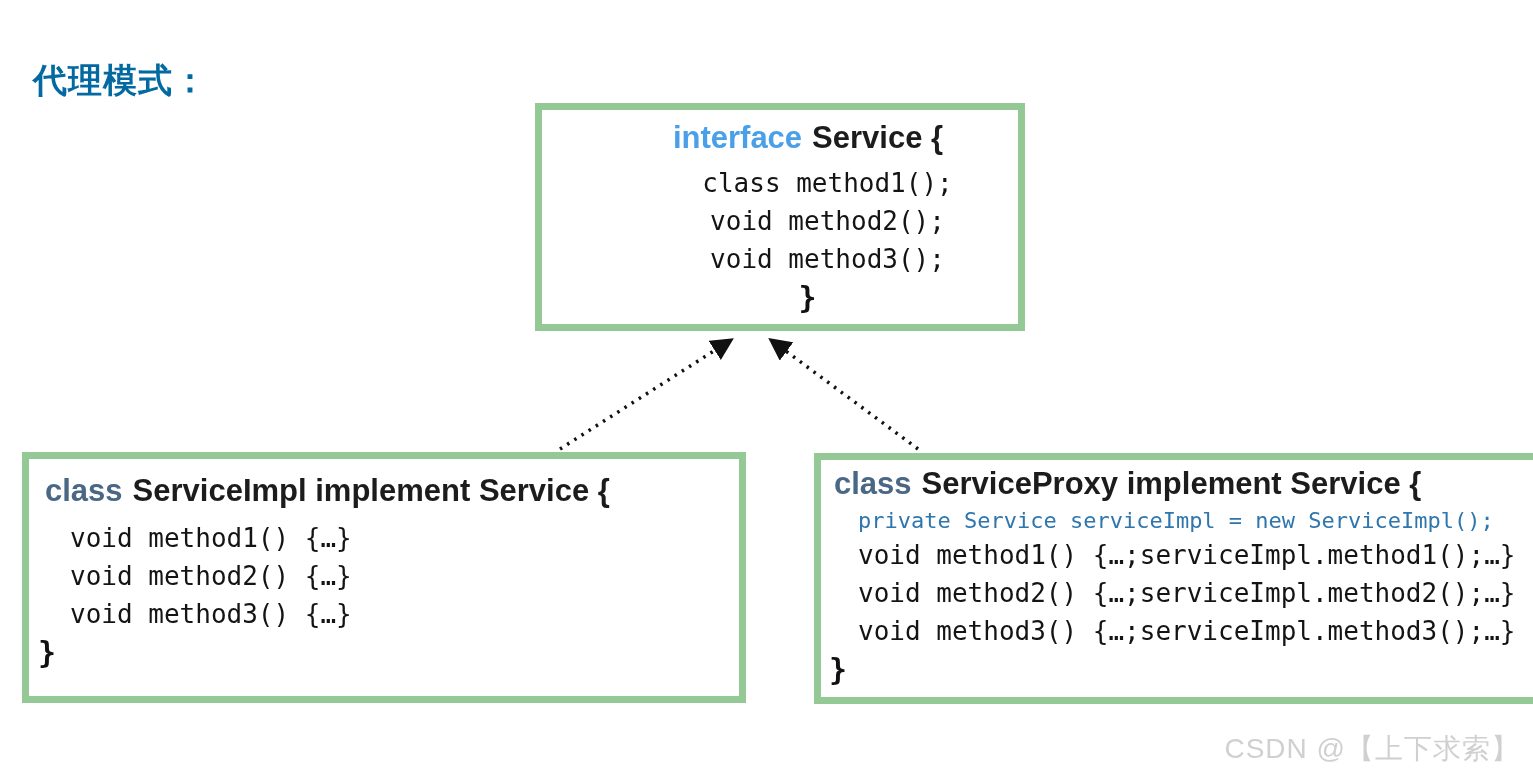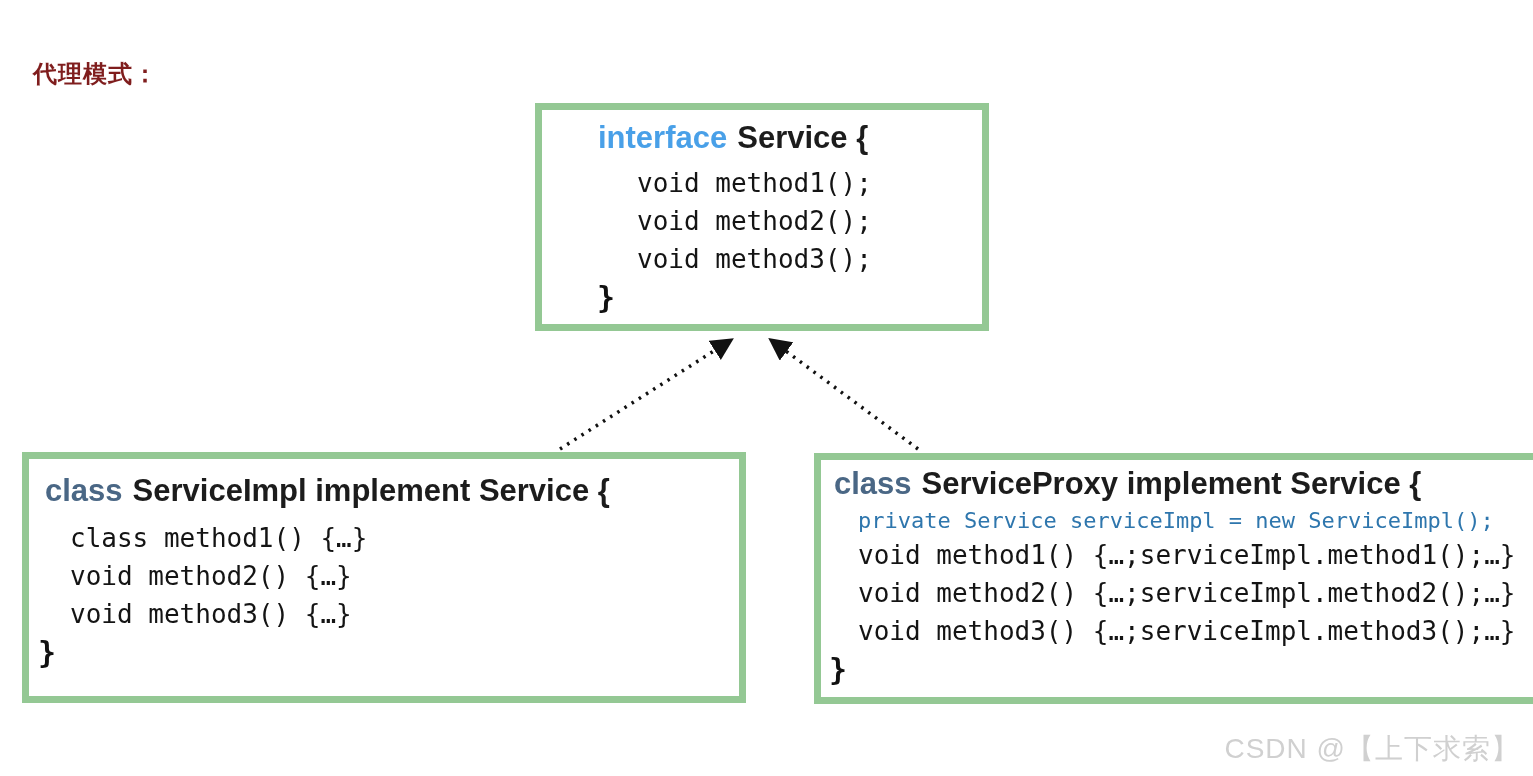--- a/index.html
+++ b/index.html
@@ -9,31 +9,31 @@
     width: 1533px;
     height: 776px;
     background: #ffffff;
     overflow: hidden;
     font-family: "Liberation Sans", sans-serif;
   }
   .page-title {
     position: absolute;
     left: 33px;
     top: 58px;
-    font-size: 24px;
+    font-size: 34px;
     font-weight: bold;
-    color: #7f1d1d;
+    color: #0369a1;
     letter-spacing: 1px;
   }
   .code-box {
     position: absolute;
     background: #ffffff;
     border: 7px solid #94c894;
   }
-  .box-interface { left: 535px; top: 103px; width: 454px; height: 228px; }
+  .box-interface { left: 535px; top: 103px; width: 490px; height: 228px; text-align: center; }
   .box-impl      { left: 22px;  top: 452px; width: 724px; height: 251px; }
   .box-proxy     { left: 814px; top: 453px; width: 733px; height: 251px; }
 
   .box-header {
     font-weight: bold;
     font-size: 31px;
     line-height: 40px;
     color: #1c1c1c;
     white-space: nowrap;
   }
@@ -97,31 +97,31 @@
 <body>
 
 <div class="stage">
 
   <div class="page-title">代理模式：</div>
 
   <div class="code-box box-interface">
     <div class="box-header">
       <span class="kw kw-interface">interface</span><span>Service {</span>
     </div>
-    <div class="code-line">void method1();</div>
+    <div class="code-line">class method1();</div>
     <div class="code-line">void method2();</div>
     <div class="code-line">void method3();</div>
     <div class="closing-brace">}</div>
   </div>
 
   <div class="code-box box-impl">
     <div class="box-header">
       <span class="kw kw-class">class</span><span>ServiceImpl implement Service {</span>
     </div>
-    <div class="code-line">class method1() {…}</div>
+    <div class="code-line">void method1() {…}</div>
     <div class="code-line">void method2() {…}</div>
     <div class="code-line">void method3() {…}</div>
     <div class="closing-brace">}</div>
   </div>
 
   <div class="code-box box-proxy">
     <div class="box-header">
       <span class="kw kw-class">class</span><span>ServiceProxy implement Service {</span>
     </div>
     <div class="field-line">private Service serviceImpl = new ServiceImpl();</div>

